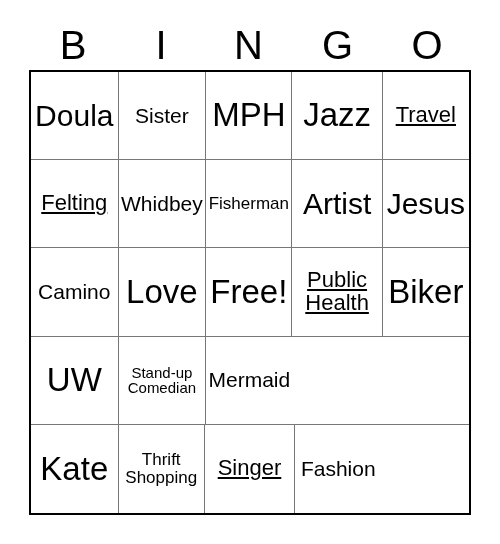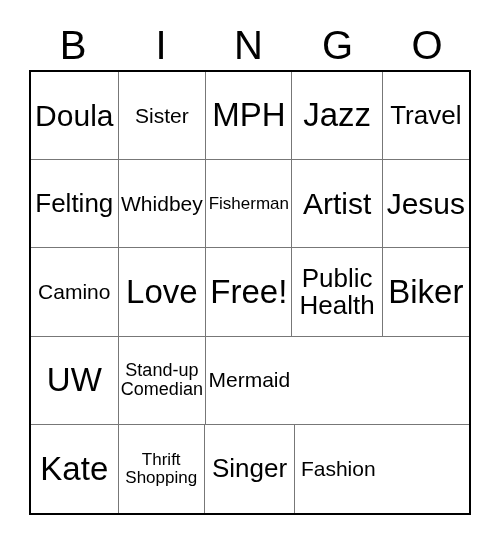--- a/index.html
+++ b/index.html
@@ -91,24 +91,24 @@
     display: block;
     width: 100%;
     line-height: 1.04;
     white-space: pre-line;
     font-weight: 400;
   }
 
   
   .t-xl   { font-size: 33px; }
   .t-lg   { font-size: 30px; }
-  .t-md   { font-size: 26px; }
+  .t-md   { font-size: 22px; text-decoration: underline; }
   .t-sm   { font-size: 21px; }
   .t-xs   { font-size: 17px; }
-  .t-2xs  { font-size: 18px; }
+  .t-2xs  { font-size: 15px; }
 </style>
 </head>
 <body>
 
 <div id="card">
 
   <div id="header-row">
     <div class="header-cell hc0">B</div>
     <div class="header-cell hc1">I</div>
     <div class="header-cell hc2">N</div>

